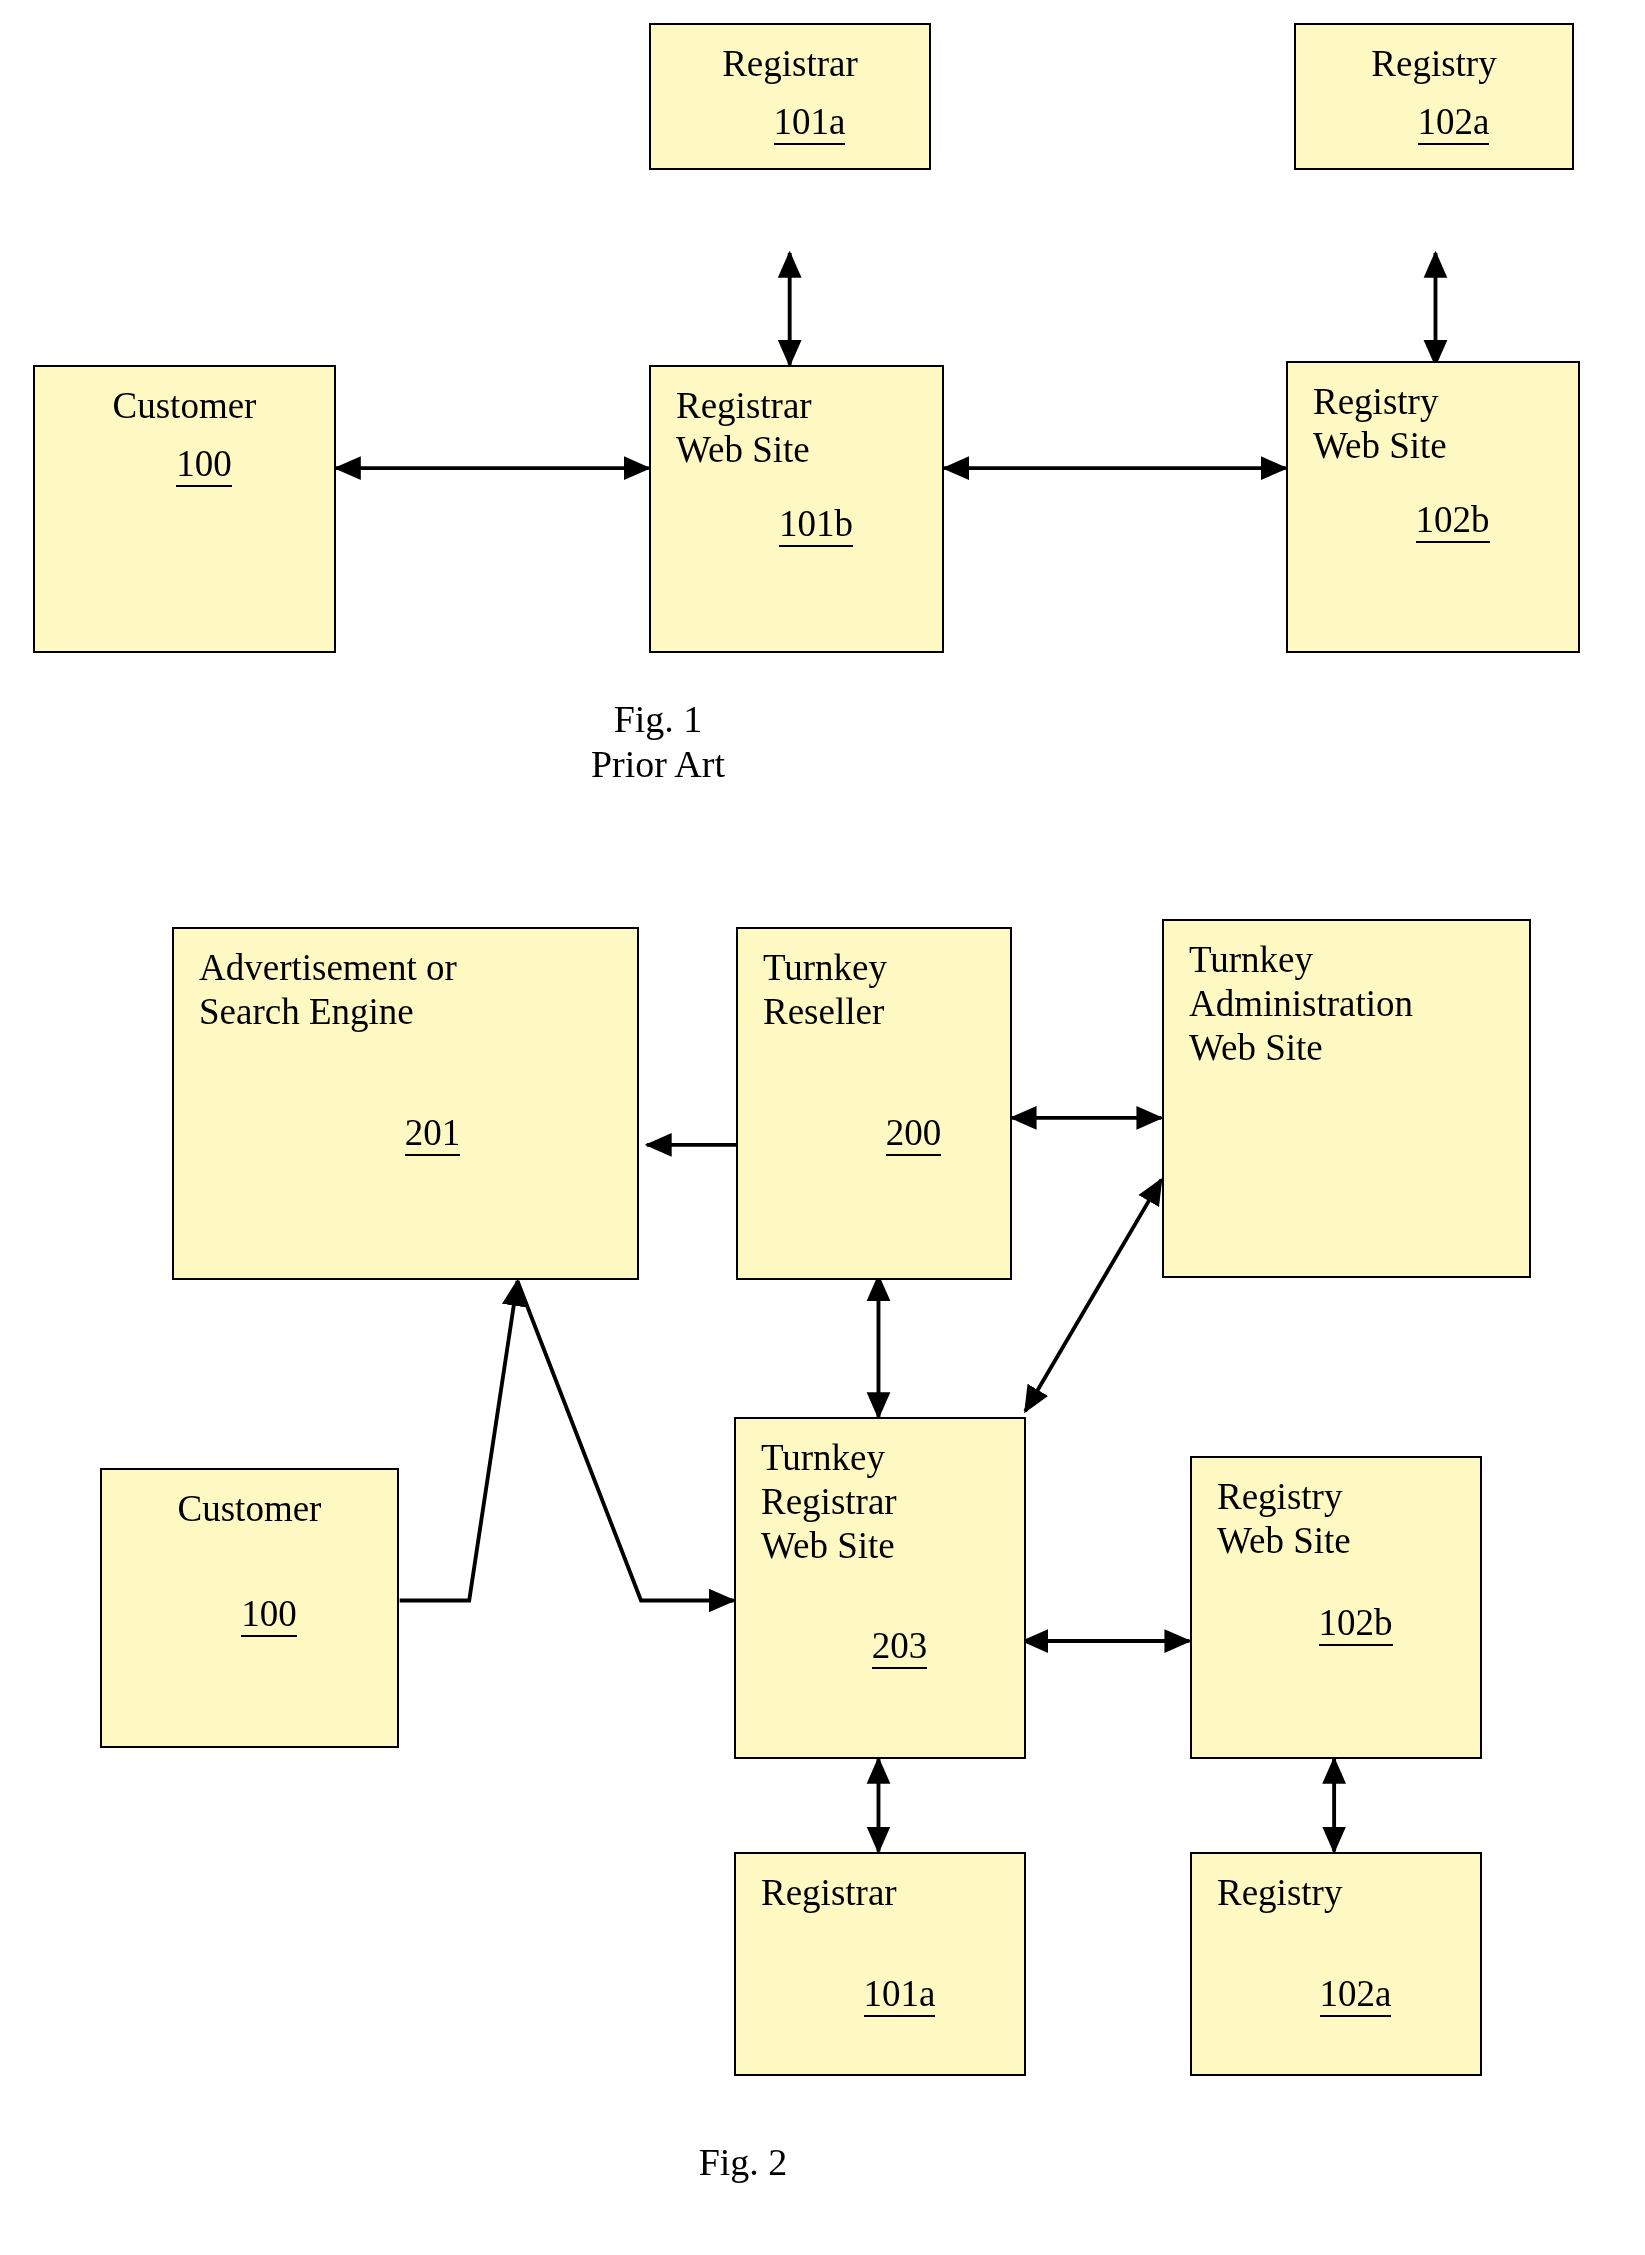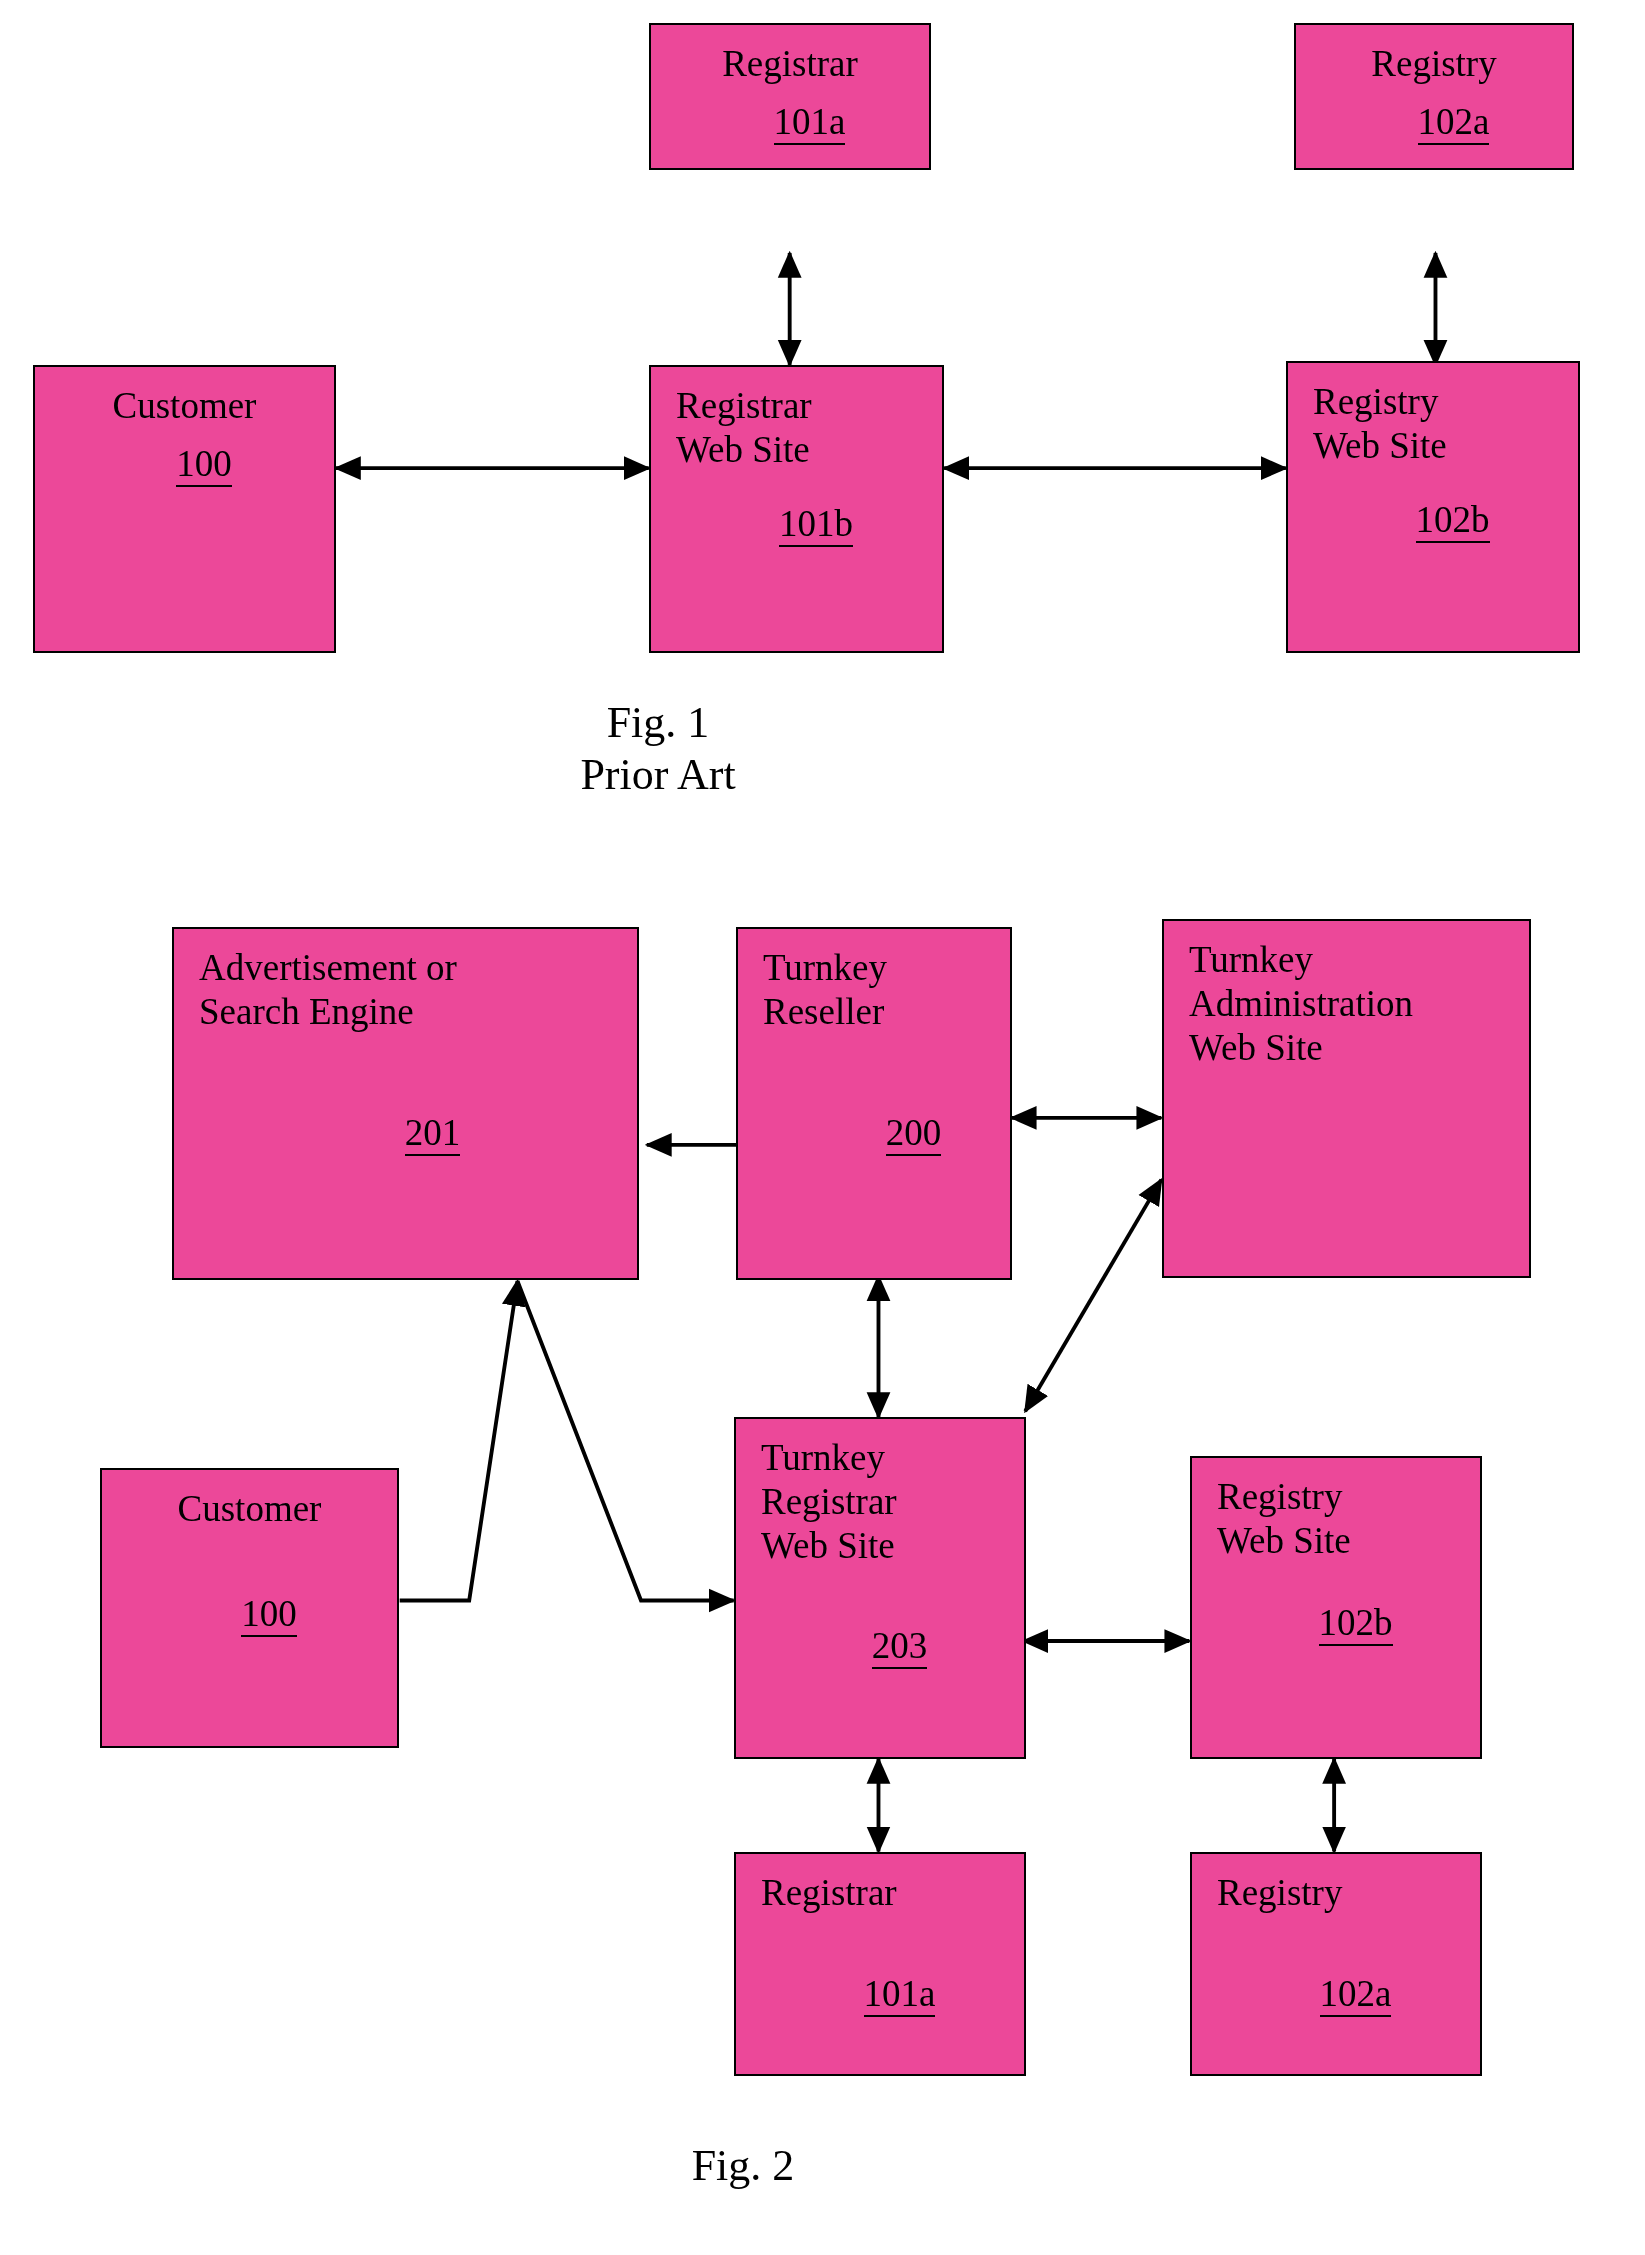--- a/index.html
+++ b/index.html
@@ -18,21 +18,21 @@
   #stage {
     position: absolute;
     left: 0; top: 0;
     width: 1645px;
     height: 2255px;
   }
   .node {
     position: absolute;
     box-sizing: border-box;
     border: 2.9px solid #000;
-    background: #ec4899;
+    background: #fef9c3;
     z-index: 5;
   }
   .node .lines {
     position: absolute;
     left: 25px;
     top: 17.4px;
     right: 7.7px;
     font-size: 37px;
     line-height: 1.18;
     text-align: left;
@@ -50,21 +50,21 @@
     border-bottom: 2.9px solid #000;
     padding-bottom: 1px;
   }
   .node.center .lines {
     left: 0; right: 0;
     text-align: center;
   }
   .caption {
     position: absolute;
     text-align: center;
-    font-size: 44px;
+    font-size: 38px;
     line-height: 1.18;
     white-space: pre-line;
     z-index: 4;
   }
   svg.edges {
     position: absolute;
     left: 0; top: 0;
     width: 1645px;
     height: 2255px;
     z-index: 1;

